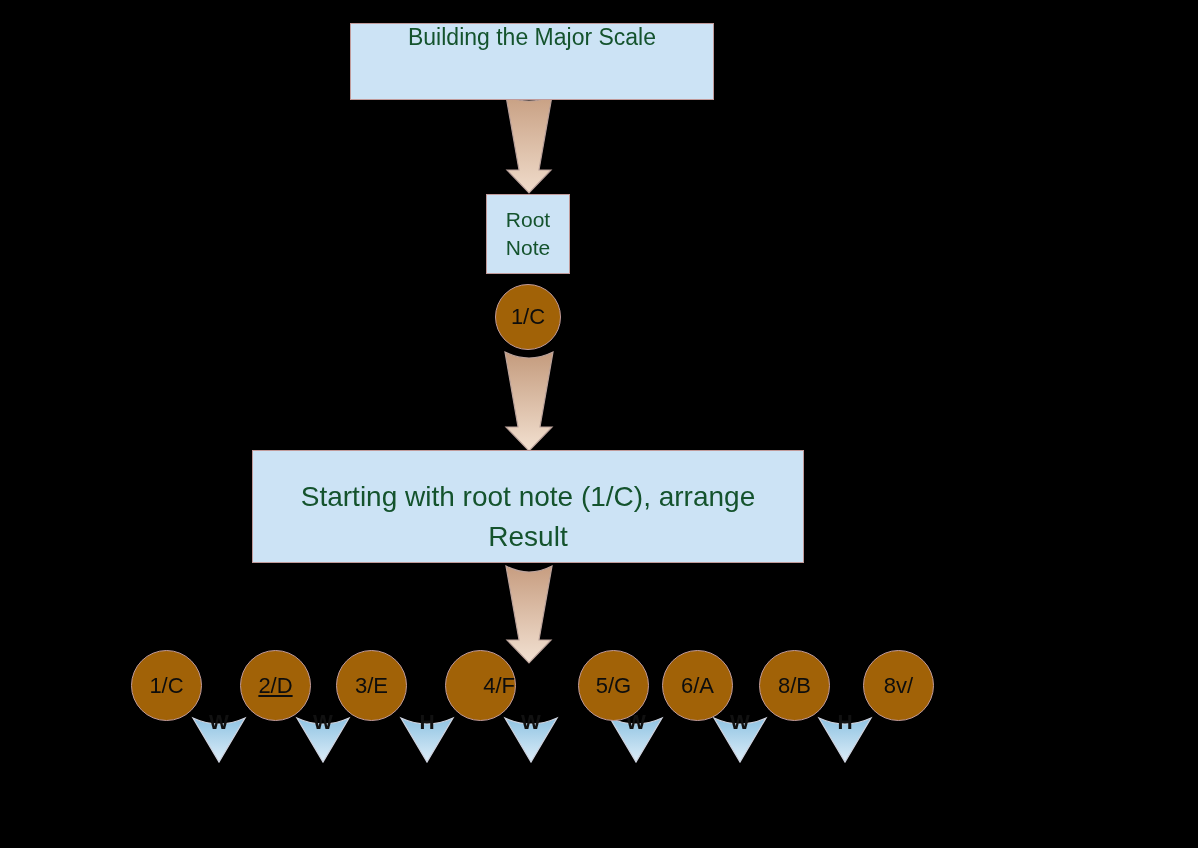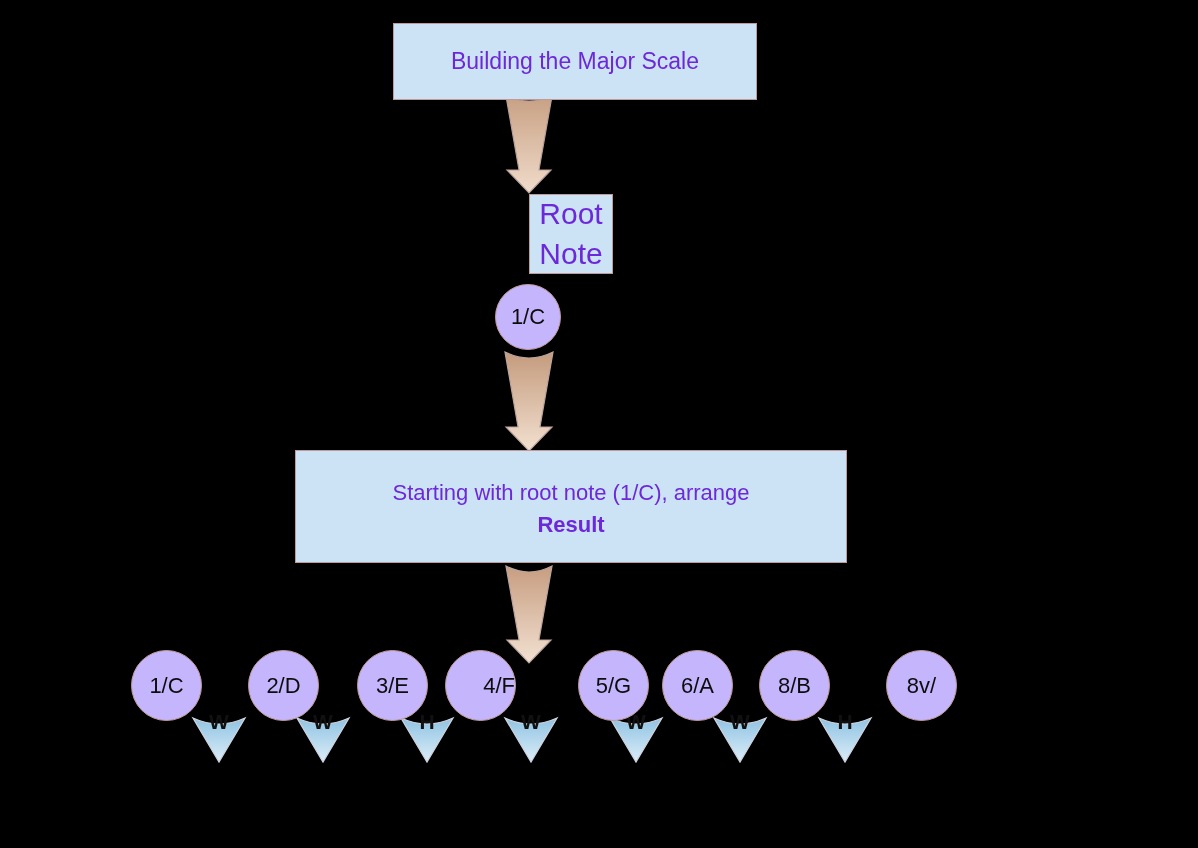--- a/index.html
+++ b/index.html
@@ -23,68 +23,66 @@
     height: 848px;
     background: #000000;
   }
 
   
   .node-box {
     position: absolute;
     box-sizing: border-box;
     background: #cce3f5;
     border: 1px solid #c09a9a;
-    color: #6d28d9;
+    color: #14532d;
     display: flex;
-    align-items: center;
     justify-content: center;
     text-align: center;
     z-index: 3;
-    margin-left: 43px;
   }
 
   #title-box {
     left: 350px;
     top: 23px;
     width: 364px;
     height: 77px;
     font-size: 23px;
   }
 
   #root-note-box {
     left: 486px;
     top: 194px;
     width: 84px;
     height: 80px;
-    font-size: 30px;
+    font-size: 21px;
     line-height: 1.32;
     flex-direction: column;
   }
 
   #instruction-box {
     left: 252px;
     top: 450px;
     width: 552px;
     height: 113px;
-    font-size: 22px;
+    font-size: 28px;
     flex-direction: column;
     justify-content: flex-start;
     padding-top: 27px;
     line-height: 1.36;
   }
   #instruction-box .result-line {
-    font-weight: bold;
+    font-weight: normal;
     margin-top: 2px;
   }
 
   
   .node-circle {
     position: absolute;
     box-sizing: border-box;
-    background: #c4b5fd;
+    background: #a16207;
     border: 1px solid #c09a9a;
     border-radius: 50%;
     color: #0d0d0d;
     display: flex;
     align-items: center;
     justify-content: center;
     font-size: 22px;
     z-index: 4;
   }
 
@@ -182,39 +180,39 @@
         <stop offset="100%" stop-color="#f2e1d2"></stop>
       </linearGradient>
     </defs>
     <path d="M8,4 Q31,16 54,4 L41,78 L53,78 L31,101 L9,78 L21,78 Z" fill="url(#tanGrad3)" stroke="#bda49c" stroke-width="1.2"></path>
   </svg>
 
   <div id="scale-row">
       <div class="node-circle scale-circle" style="left: 131px;">
         <span>1/C</span>
       </div>
-      <div class="node-circle scale-circle" style="left: 248px;">
+      <div class="node-circle scale-circle" style="left: 240px; text-decoration: underline;">
         <span>2/D</span>
       </div>
-      <div class="node-circle scale-circle" style="left: 357px; justify-content: center;">
+      <div class="node-circle scale-circle" style="left: 336px; justify-content: center;">
         <span>3/E</span>
       </div>
       <div class="node-circle scale-circle" style="left: 445px; justify-content: flex-end;">
         <span>4/F</span>
       </div>
       <div class="node-circle scale-circle" style="left: 578px;">
         <span>5/G</span>
       </div>
       <div class="node-circle scale-circle" style="left: 662px;">
         <span>6/A</span>
       </div>
       <div class="node-circle scale-circle" style="left: 759px;">
         <span>8/B</span>
       </div>
-      <div class="node-circle scale-circle" style="left: 886px;">
+      <div class="node-circle scale-circle" style="left: 863px;">
         <span>8v/</span>
       </div>
     </div>
 
   <div id="interval-row">
       <div class="interval-marker" style="left: 191px; top: 712px;">
         <svg width="56" height="52" viewBox="0 0 56 52">
           <defs>
             <linearGradient id="blueGrad0" x1="0" y1="0" x2="0" y2="1">
               <stop offset="0%" stop-color="#8fc3e2"></stop>

